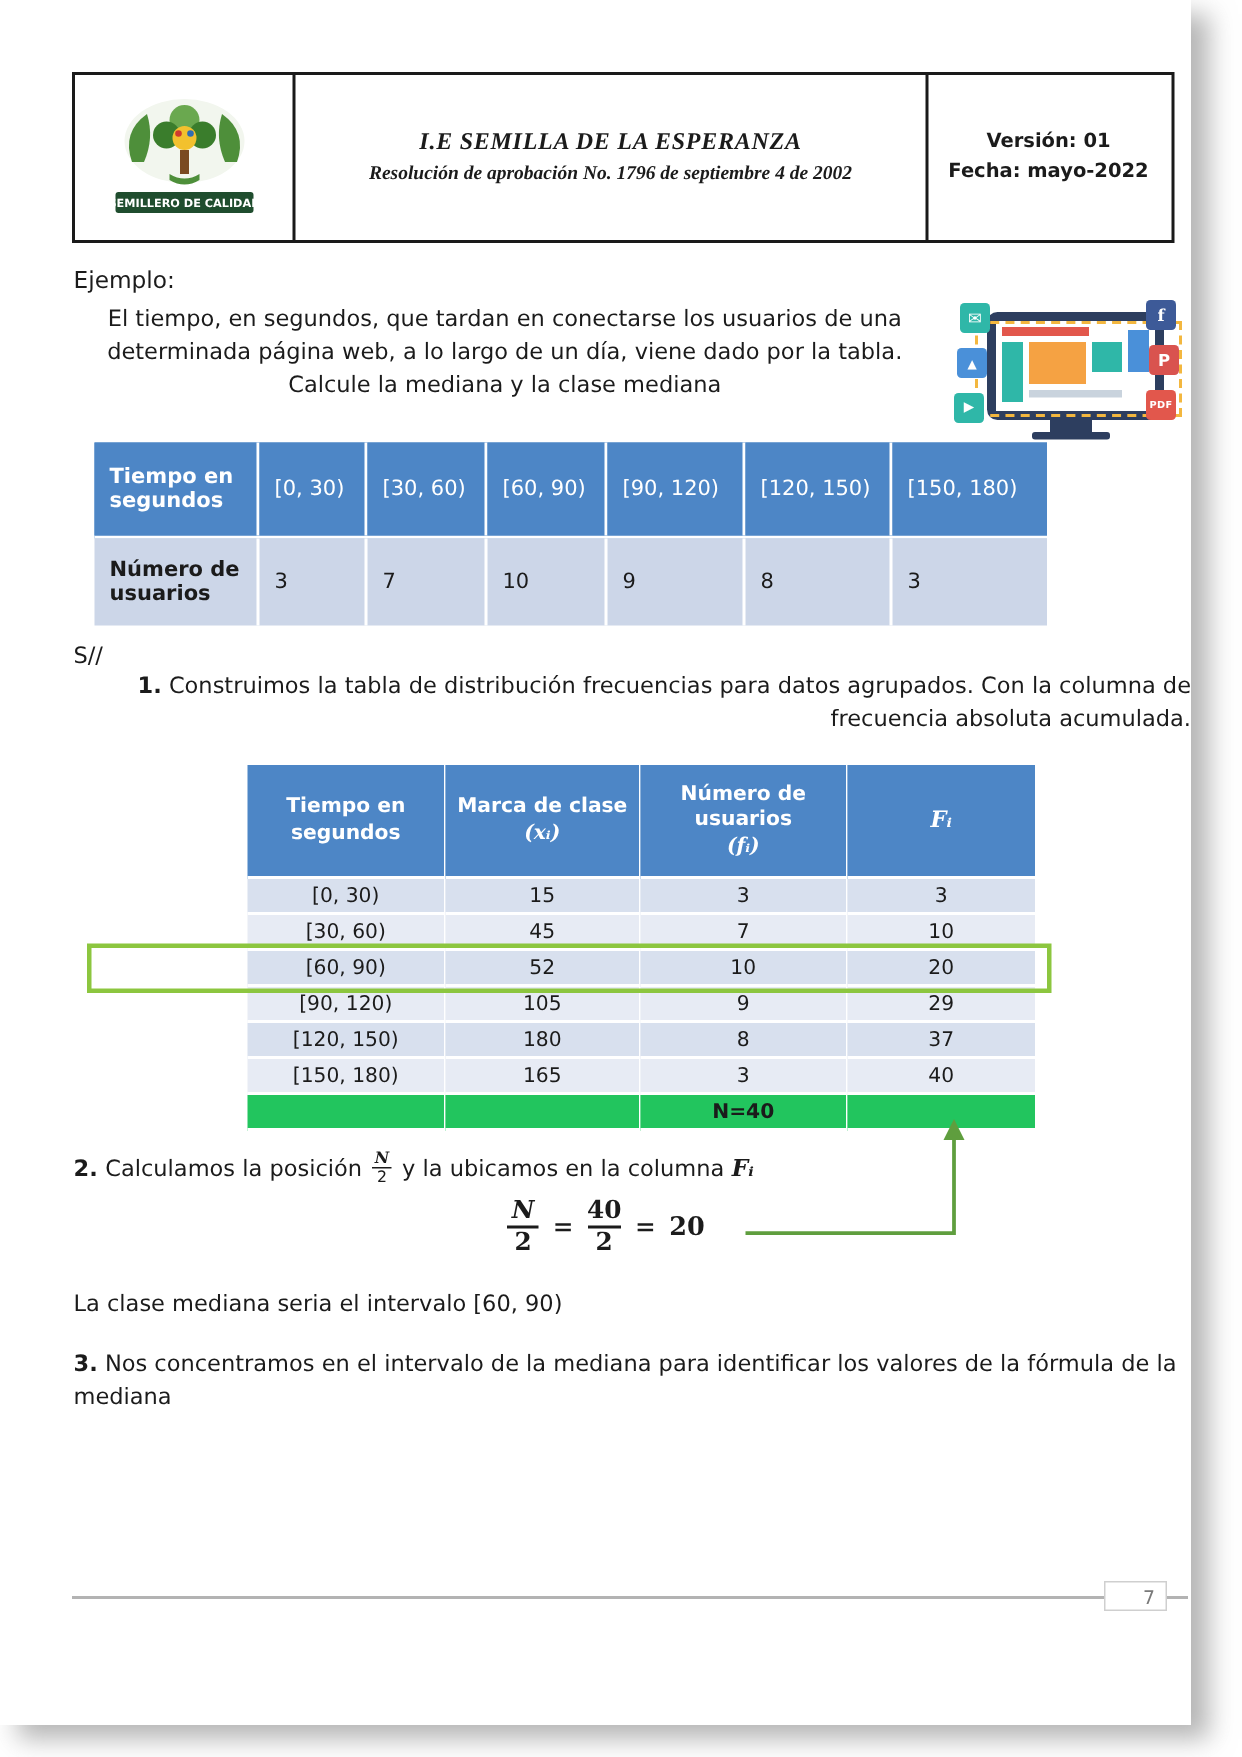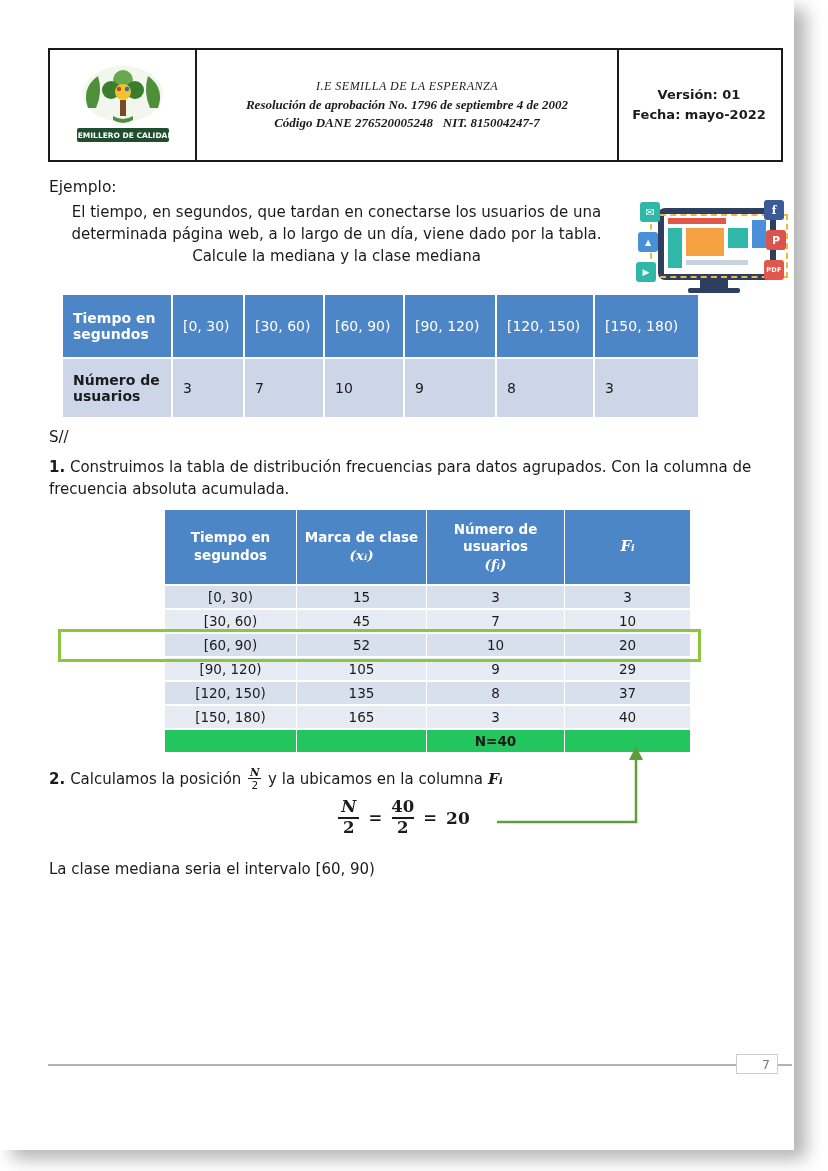--- a/index.html
+++ b/index.html
@@ -9,21 +9,21 @@
         box-shadow:12px 9px 16px rgba(120,120,120,.55);}
 
   
   .header-box{position:absolute;left:48px;top:48px;width:731px;height:110px;
               border:2px solid #1a1a1a;display:flex;background:#fff;}
   .h-cell{display:flex;flex-direction:column;justify-content:center;align-items:center;}
   .h-cell + .h-cell{border-left:2px solid #1a1a1a;}
   .logo-cell{width:145px;}
   .title-cell{width:420px;text-align:center;font-family:"Liberation Serif","DejaVu Serif",serif;}
   .meta-cell{width:160px;font-size:13px;font-weight:bold;line-height:1.55;text-align:center;}
-  .inst-title{font-size:12px;font-weight:normal;font-style:italic;letter-spacing:.5px;margin-bottom:2px;}
+  .inst-title{font-size:16px;font-weight:bold;font-style:italic;letter-spacing:.5px;margin-bottom:2px;}
   .inst-sub{font-size:13px;font-weight:bold;font-style:italic;line-height:1.35;}
 
   
   .example-heading{position:absolute;left:49px;top:178px;font-size:15.5px;font-weight:normal;}
   .example-paragraph{position:absolute;left:49px;top:201px;width:575px;font-size:15px;line-height:1.48;text-align:center;}
 
   
   .illus{position:absolute;left:630px;top:196px;width:162px;height:104px;}
   .monitor{position:absolute;left:28px;top:12px;width:118px;height:72px;background:#2d3e5f;
            border-radius:7px;padding:6px;box-sizing:border-box;}
@@ -50,21 +50,21 @@
   .t1row .t1c:nth-child(6){width:98px;}
   .t1row .t1c:nth-child(7){width:103px;border-right:none;}
   .t1head{height:62px;background:#4d86c6;color:#fff;border-bottom:2px solid #fff;}
   .t1head .t1c{background:#4d86c6;}
   .t1head .t1label{font-weight:bold;}
   .t1data{height:58px;background:#ccd6e8;}
   .t1data .t1label2{font-weight:bold;}
 
   
   .s-label{position:absolute;left:49px;top:428px;font-size:15px;}
-  .step1{position:absolute;left:49px;top:456px;width:745px;font-size:15px;line-height:1.48;}
+  .step1{position:absolute;left:49px;top:446px;width:745px;font-size:15px;line-height:1.48;text-align:right;}
   .bnum{font-weight:bold;}
 
   
   .table2{position:absolute;left:165px;top:510px;width:525px;font-size:13.5px;}
   .t2row{display:flex;}
   .t2c{box-sizing:border-box;border-right:1px solid #fff;border-bottom:2px solid #fff;
        display:flex;align-items:center;justify-content:center;text-align:center;}
   .t2row .t2c:nth-child(1){width:132px;}
   .t2row .t2c:nth-child(2){width:130px;}
   .t2row .t2c:nth-child(3){width:138px;}
@@ -124,21 +124,20 @@
         <circle cx="64" cy="31" r="2.2" fill="#2f6db4"></circle>
         <rect x="57" y="42" width="6" height="16" fill="#7a4a21"></rect>
         <path d="M50 58 Q60 64 70 58 L70 62 Q60 68 50 62 Z" fill="#4e8f3a"></path>
         <rect x="14" y="70" width="92" height="14" rx="2" fill="#1f4d2e"></rect>
         <text x="60" y="80" text-anchor="middle" font-size="7.5" font-weight="bold" fill="#ffffff" font-family="DejaVu Sans, sans-serif">SEMILLERO DE CALIDAD</text>
       </svg>
     </div>
     <div class="h-cell title-cell">
       <div class="inst-title">I.E SEMILLA DE LA ESPERANZA</div>
       <div class="inst-sub">Resolución de aprobación No. 1796 de septiembre 4 de 2002</div>
-      <div class="inst-sub">Código DANE 276520005248&nbsp;&nbsp; NIT. 815004247-7</div>
     </div>
     <div class="h-cell meta-cell">
       <div>Versión: 01</div>
       <div>Fecha: mayo-2022</div>
     </div>
   </div>
 
   <div class="example-heading">Ejemplo:</div>
   <div class="example-paragraph">El tiempo, en segundos, que tardan en conectarse los usuarios de una determinada página web, a lo largo de un día, viene dado por la tabla. Calcule la mediana y la clase mediana</div>
 
@@ -227,21 +226,21 @@
       <div class="t2c r-a">20</div>
     </div>
     <div class="t2row t2body">
       <div class="t2c r-b">[90, 120)</div>
       <div class="t2c r-b">105</div>
       <div class="t2c r-b">9</div>
       <div class="t2c r-b">29</div>
     </div>
     <div class="t2row t2body">
       <div class="t2c r-a">[120, 150)</div>
-      <div class="t2c r-a">135</div>
+      <div class="t2c r-a">180</div>
       <div class="t2c r-a">8</div>
       <div class="t2c r-a">37</div>
     </div>
     <div class="t2row t2body">
       <div class="t2c r-b">[150, 180)</div>
       <div class="t2c r-b">165</div>
       <div class="t2c r-b">3</div>
       <div class="t2c r-b">40</div>
     </div>
     <div class="t2row t2total">
@@ -279,17 +278,21 @@
     <span class="fres">20</span>
   </div>
 
   <svg class="arrow-overlay" width="794" height="1150">
     <polyline points="497,822 636,822 636,758" fill="none" stroke="#5f9e3e" stroke-width="2.5"></polyline>
     <polygon points="629,760 643,760 636,746" fill="#5f9e3e"></polygon>
   </svg>
 
   <div class="median-class-line">La clase mediana seria el intervalo [60, 90)</div>
 
+  <div class="step3">
+    <span class="bnum">3.</span>
+    <span>Nos concentramos en el intervalo de la mediana para identificar los valores de la fórmula de la mediana</span>
+  </div>
 
   <div class="footer-rule"></div>
   <div class="page-num-box">7</div>
 
 </div>
 
 </body></html>

